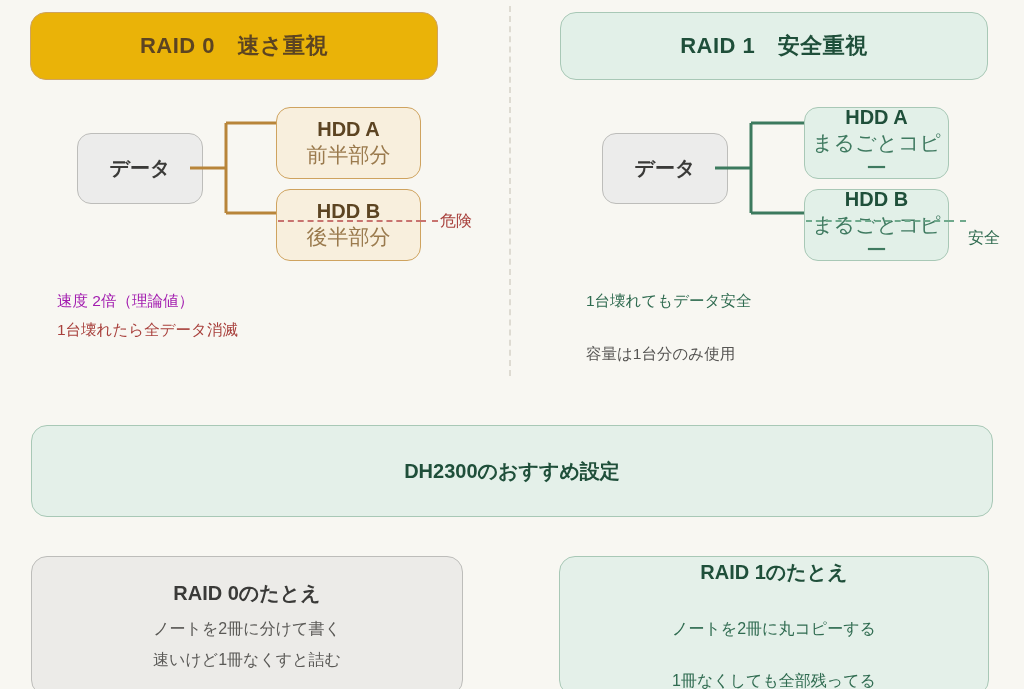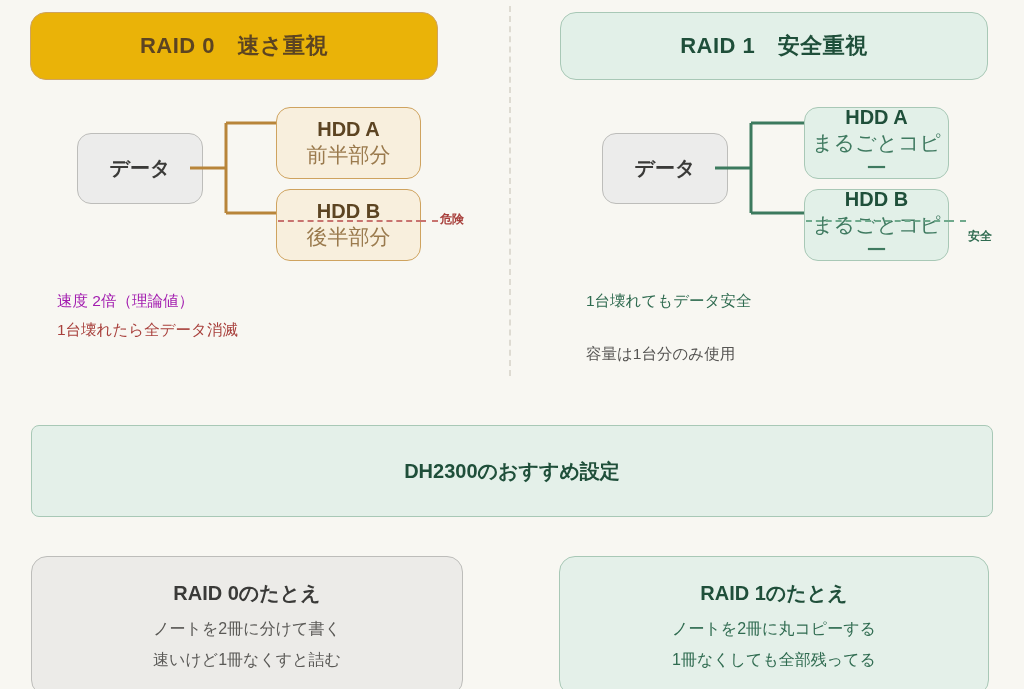--- a/index.html
+++ b/index.html
@@ -111,22 +111,22 @@
   
   .strike {
     position: absolute;
     height: 0;
     border-top: 2px dashed #c8736f;
   }
   .strike-safe { border-top-color: #6fa98c; }
 
   .status-label {
     position: absolute;
-    font-size: 12px;
-    font-weight: bold;
+    font-size: 16px;
+    font-weight: normal;
     white-space: nowrap;
   }
   .status-danger { color: #a8403c; }
   .status-safe   { color: #2f6b50; margin-top: 17px; }
 
   
   .notes {
     position: absolute;
     font-size: 15.5px;
     line-height: 1.9;
@@ -145,21 +145,21 @@
     width: 0;
     height: 370px;
     border-left: 2px dashed #dedbd2;
   }
 
   
   .recommend {
     left: 31px; top: 425px; width: 962px; height: 92px;
     background: #e4f0e9;
     border: 1.5px solid #a8c8b6;
-    border-radius: 8px;
+    border-radius: 16px;
     gap: 8px;
   }
   .recommend .rec-title {
     font-size: 20px;
     font-weight: bold;
     color: #1f4f3a;
   }
   .recommend .rec-sub {
     font-size: 16px;
     color: #2f6b50;
@@ -188,21 +188,21 @@
   }
   .analogy-grey .an-title { color: #3a3a38; }
   .analogy-grey .an-line  { color: #5a5956; }
 
   .analogy-green {
     left: 559px; width: 430px;
     background: #e4f0e9;
     border: 1.5px solid #a8c8b6;
   }
   .analogy-green .an-title { color: #1f4f3a; }
-  .analogy-green .an-line  { color: #2f6b50; }
+  .analogy-green .an-line  { color: #2f6b50; margin-top: 21px; }
 </style>
 </head>
 <body>
 
 <div class="canvas">
 
   <div class="divider"></div>
 
   <div class="box panel-header header-raid0">RAID 0　速さ重視</div>
 

